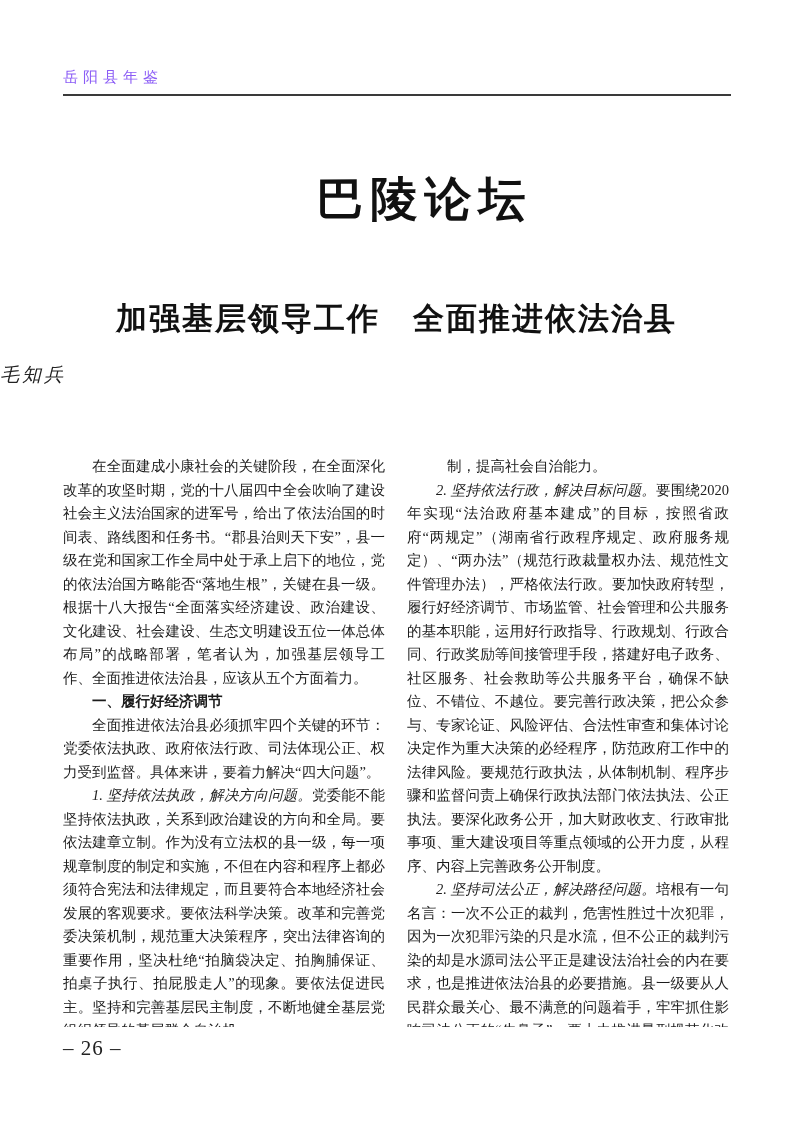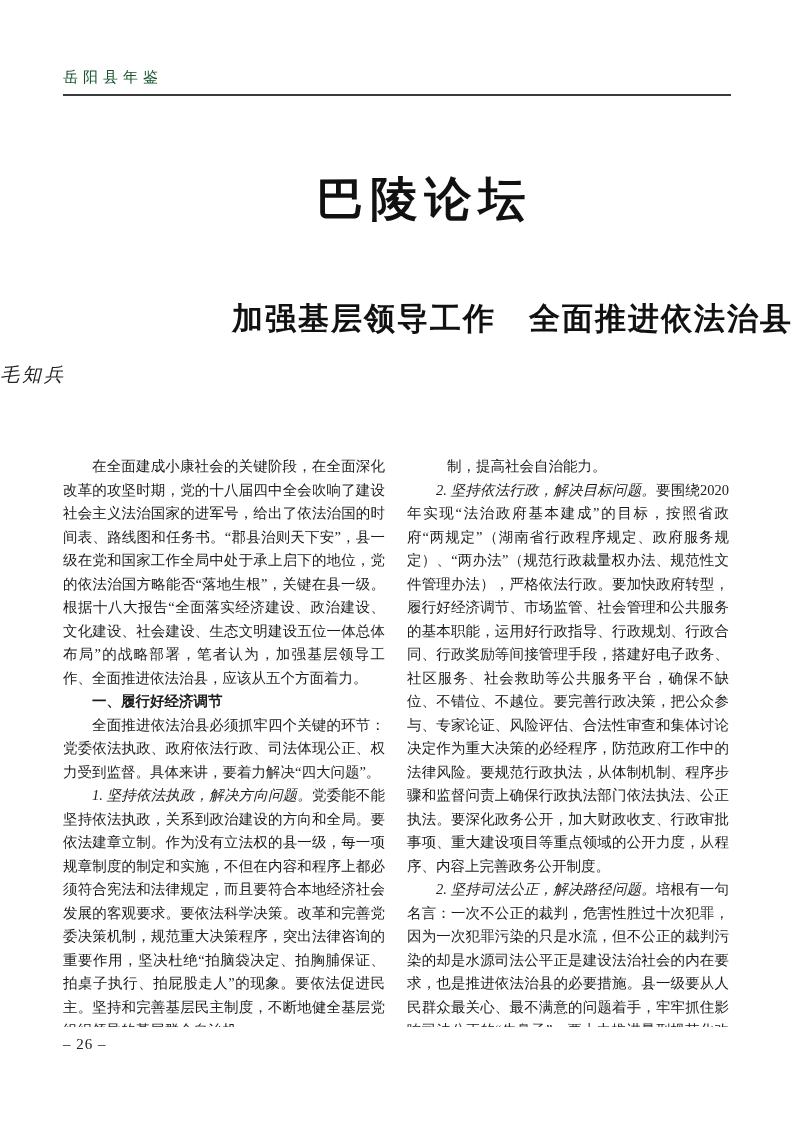--- a/index.html
+++ b/index.html
@@ -16,21 +16,21 @@
     color: #1c1c1c;
     font-family: "Liberation Serif", serif;
     overflow: hidden;
   }
   .running-head {
     position: absolute;
     left: 63px;
     top: 68px;
     font-size: 15px;
     letter-spacing: 5px;
-    color: #14532d;
+    color: #8b5cf6;
   }
   .head-rule {
     position: absolute;
     left: 63px;
     top: 94px;
     width: 668px;
     height: 2px;
     background: #3a3a3a;
   }
   .section-title {
@@ -43,21 +43,21 @@
     font-weight: bold;
     letter-spacing: 7px;
     color: #111;
     padding-left: 28px;
   }
   .article-title {
     position: absolute;
     left: 0;
     top: 298px;
     width: 100%;
-    text-align: right;
+    text-align: center;
     font-size: 31px;
     font-weight: bold;
     letter-spacing: 2px;
     color: #111;
     white-space: nowrap;
   }
   .author {
     position: absolute;
     left: 0;
     top: 362px;
@@ -100,21 +100,21 @@
     text-indent: 0;
     margin-left: 40px;
   }
   .kai {
     font-style: italic;
   }
   .page-number {
     position: absolute;
     left: 63px;
     top: 1036px;
-    font-size: 15px;
+    font-size: 21px;
     letter-spacing: 1px;
     color: #222;
   }
 </style>
 </head>
 <body>
 
 <div class="page">
 
   <div class="running-head">岳阳县年鉴</div>

